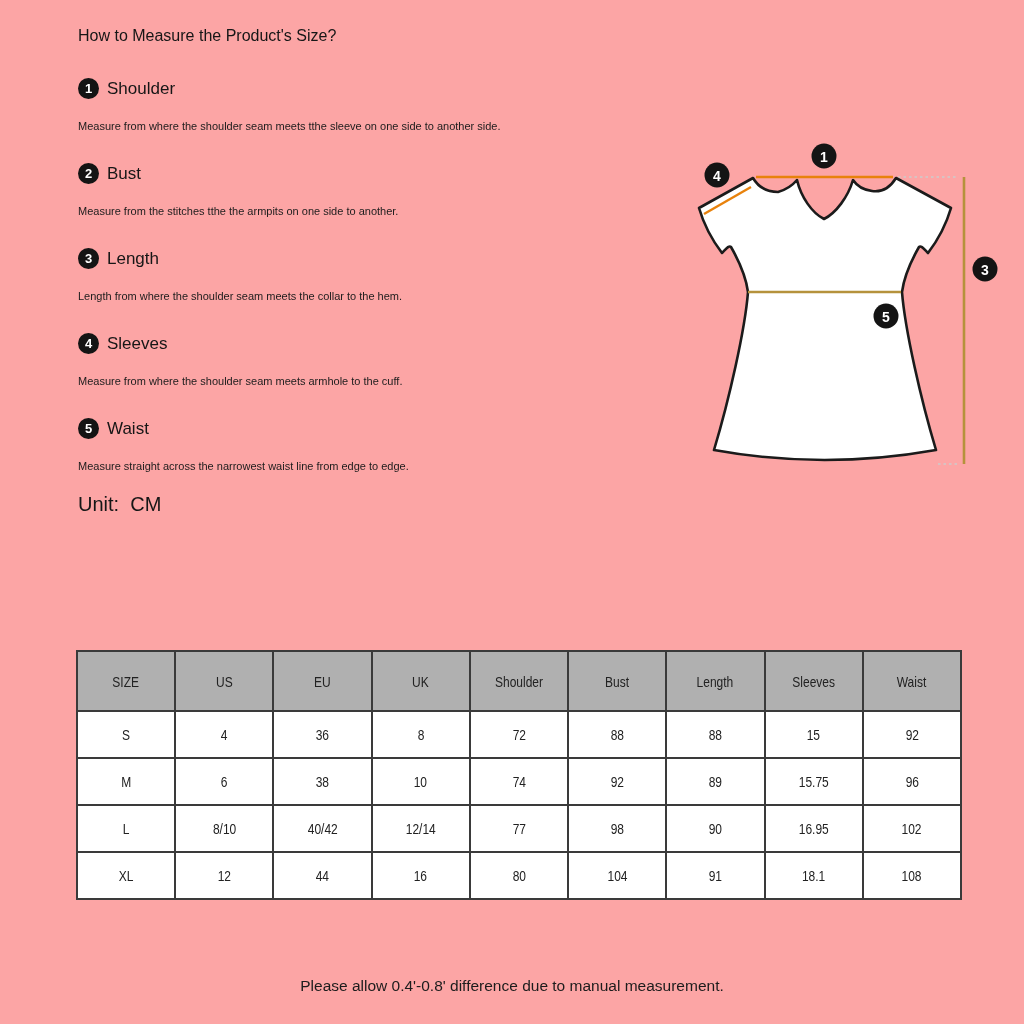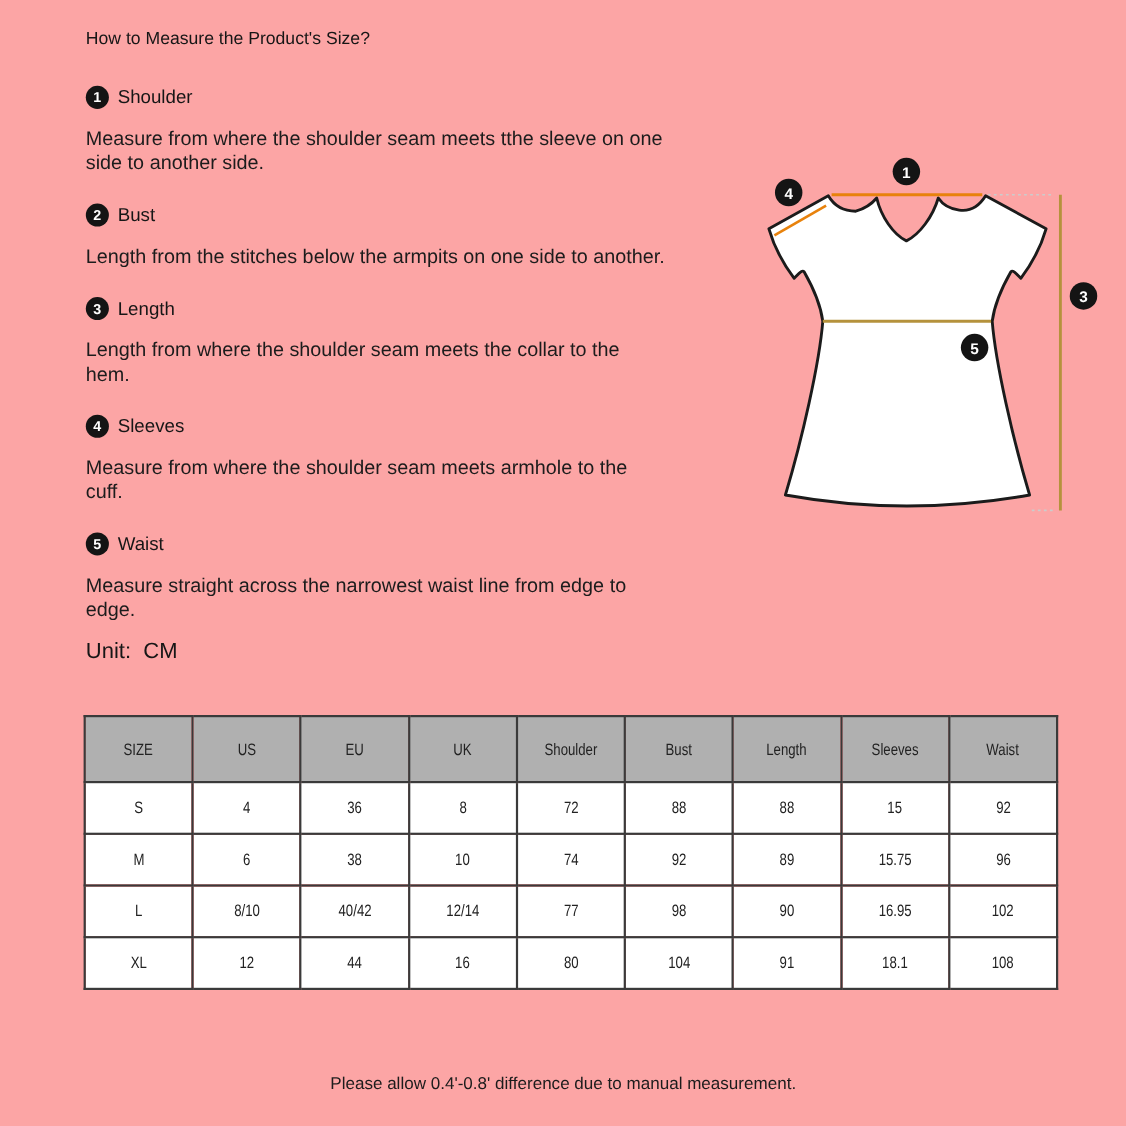--- a/index.html
+++ b/index.html
@@ -48,21 +48,21 @@
     font-weight: 700;
     flex: 0 0 auto;
   }
   .sec-label {
     font-size: 17px;
     font-weight: 500;
     color: #161616;
   }
   .sec-desc {
     margin-top: 16px;
-    font-size: 18px;
+    font-size: 11px;
     line-height: 22px;
     color: #1c1c1c;
   }
   .unit {
     margin-top: 16px;
     font-size: 20px;
     font-weight: 400;
     color: #161616;
     white-space: pre;
   }
@@ -141,21 +141,21 @@
     <div class="sec-head first">
       <span class="badge">1</span>
       <span class="sec-label">Shoulder</span>
     </div>
     <p class="sec-desc">Measure from where the shoulder seam meets tthe sleeve on one side to another side.</p>
 
     <div class="sec-head">
       <span class="badge">2</span>
       <span class="sec-label">Bust</span>
     </div>
-    <p class="sec-desc">Length from the stitches below the armpits on one side to another.</p>
+    <p class="sec-desc">Measure from the stitches tthe the armpits on one side to another.</p>
 
     <div class="sec-head">
       <span class="badge">3</span>
       <span class="sec-label">Length</span>
     </div>
     <p class="sec-desc">Length from where the shoulder seam meets the collar to the hem.</p>
 
     <div class="sec-head">
       <span class="badge">4</span>
       <span class="sec-label">Sleeves</span>

